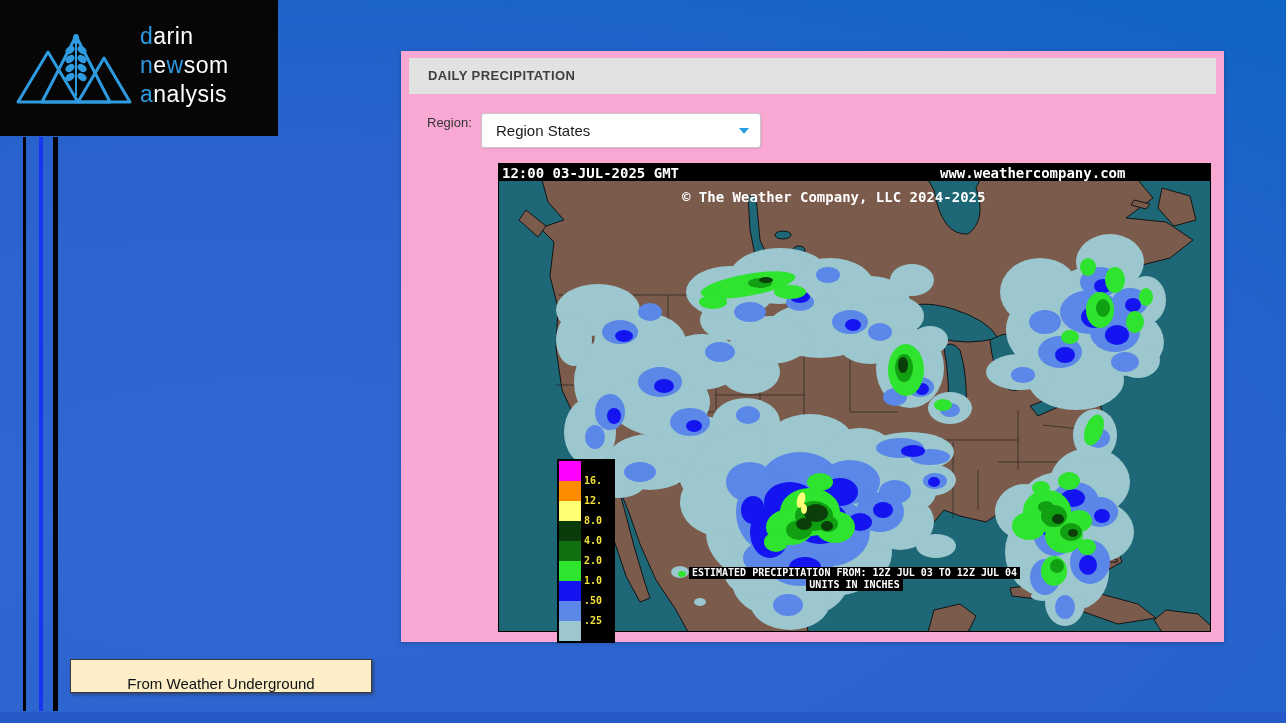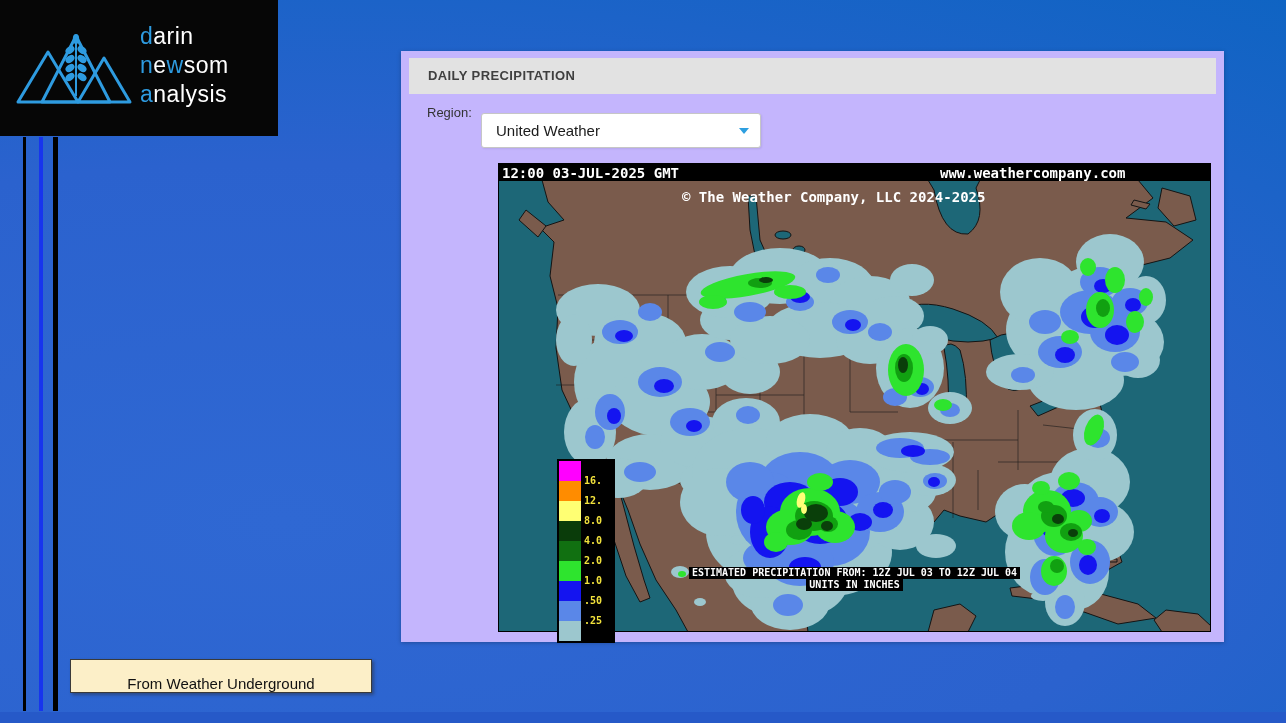--- a/index.html
+++ b/index.html
@@ -17,25 +17,25 @@
   .logo-text .accent { color:#2E9BE0; }
 
   
   .stripe { position:absolute; top:137px; height:574px; }
   .stripe.s1 { left:23px; width:3px;  background:#000; }
   .stripe.s2 { left:39px; width:4px;  background:#1734EE; }
   .stripe.s3 { left:53px; width:5px;  background:#000; }
   .footer-strip { position:absolute; left:0; bottom:0; width:100%; height:11px; background:#2659C8; }
 
   
-  .panel { position:absolute; left:401px; top:51px; width:823px; height:591px; background:#c4b5fd; box-shadow:0 1px 4px rgba(0,0,0,.25); }
+  .panel { position:absolute; left:401px; top:51px; width:823px; height:591px; background:#f9a8d4; box-shadow:0 1px 4px rgba(0,0,0,.25); }
   .panel-header { position:absolute; left:8px; top:7px; right:8px; height:36px; background:#E2E2E2; }
   .panel-title { line-height:36px; padding-left:19px; font-size:13px; font-weight:700; color:#3F3F3F; letter-spacing:.4px; }
 
-  .region-label { position:absolute; left:26px; top:44px; height:35px; line-height:35px; font-size:13px; color:#333; }
+  .region-label { position:absolute; left:26px; top:54px; height:35px; line-height:35px; font-size:13px; color:#333; }
   .dropdown { position:absolute; left:80px; top:62px; width:280px; height:35px; background:#fff; border:1px solid #C6C6C6; border-radius:3px; cursor:pointer; box-shadow:1px 1px 2px rgba(0,0,0,.08); }
   .dropdown-value { line-height:33px; padding-left:14px; font-size:15px; color:#1b1b1b; }
   .chevron-down { position:absolute; right:11px; top:14px; width:0; height:0; border-left:5px solid transparent; border-right:5px solid transparent; border-top:6px solid #2D9FE0; }
 
   
   .map-wrap { position:absolute; left:97px; top:112px; width:713px; height:469px; background:#000; }
   .map-topbar { position:relative; height:17px; background:#000; color:#fff; font-family:"DejaVu Sans Mono", monospace; font-size:14px; font-weight:700; }
   .map-topbar span { position:absolute; top:2px; white-space:nowrap; }
   .tb-time { left:4px; } .tb-copy { left:184px;margin-top:24px; } .tb-url { left:442px; }
   .map-svg { display:block; }
@@ -87,21 +87,21 @@
 <div class="stripe s3"></div>
 <div class="footer-strip"></div>
 
 <div class="panel">
   <div class="panel-header">
     <div class="panel-title">DAILY PRECIPITATION</div>
   </div>
 
   <div class="region-label">Region:</div>
   <div class="dropdown">
-    <div class="dropdown-value">United Weather</div>
+    <div class="dropdown-value">Region States</div>
     <div class="chevron-down"></div>
   </div>
 
   <div class="map-wrap">
     <div class="map-topbar">
       <span class="tb-time">12:00 03-JUL-2025 GMT</span>
       <span class="tb-copy">© The Weather Company, LLC 2024-2025</span>
       <span class="tb-url">www.weathercompany.com</span>
     </div>
 

